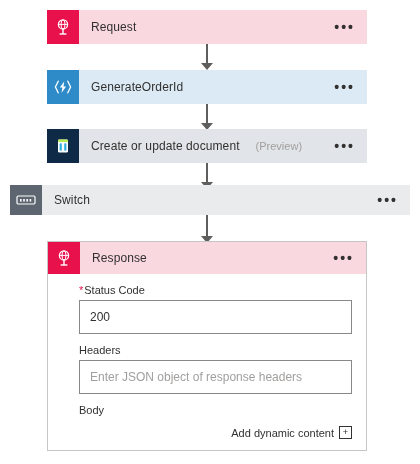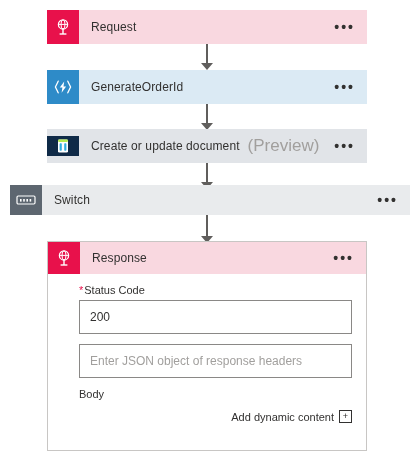--- a/index.html
+++ b/index.html
@@ -67,23 +67,23 @@
     overflow: hidden;
     white-space: nowrap;
     border-radius: 8px;
   }
   .card-title {
     font-size: 12px;
     color: #323130;
     letter-spacing: 0.1px;
   }
   .card-sub {
-    font-size: 17px;
+    font-size: 11px;
     color: #a19f9d;
-    margin-left: 8px;
+    margin-left: 16px;
   }
   .ellipsis {
     margin-left: auto;
     letter-spacing: 2px;
     font-size: 14px;
     line-height: 8px;
     color: #323130;
     padding-right: 4px;
     font-weight: bold;
   }
@@ -227,21 +227,21 @@
       <span class="card-title">GenerateOrderId</span>
       <span class="ellipsis">•••</span>
     </div>
   </div>
 
   <div class="connector" style="left:200px; top:104px; height:26px;">
     <div class="stem"></div>
       <div class="head"></div>
   </div>
 
-  <div class="card c-cosmos" style="left:47px; top:129px; width:320px; height:34px;align-items:center;">
+  <div class="card c-cosmos" style="left:47px; top:129px; width:320px; height:34px;">
     <div class="card-icon">
       <svg width="18" height="20" viewBox="0 0 18 20" aria-hidden="true">
         <rect x="4" y="3.4" width="10" height="13.2" rx="1.4" fill="#ffffff"></rect>
         <rect x="4" y="3.4" width="10" height="2.6" rx="1.2" fill="#b4ec51"></rect>
         <rect x="5.6" y="7.2" width="2.2" height="7.6" rx="0.8" fill="#31b0e0"></rect>
         <rect x="10.2" y="7.2" width="2.2" height="7.6" rx="0.8" fill="#31b0e0"></rect>
       </svg>
     </div>
     <div class="card-body">
       <span class="card-title">Create or update document</span>
@@ -299,20 +299,21 @@
       <div class="field">
         <span class="field-label">
           <span class="req-star">*</span><span>Status Code</span>
         </span>
         <div class="field-input">
           <span>200</span>
         </div>
       </div>
 
       <div class="field">
+        <span class="field-label">Headers</span>
         <div class="field-input placeholder">
           <span>Enter JSON object of response headers</span>
         </div>
       </div>
 
       <div class="field">
         <span class="field-label">Body</span>
       </div>
 
       <div class="dyn-row">

